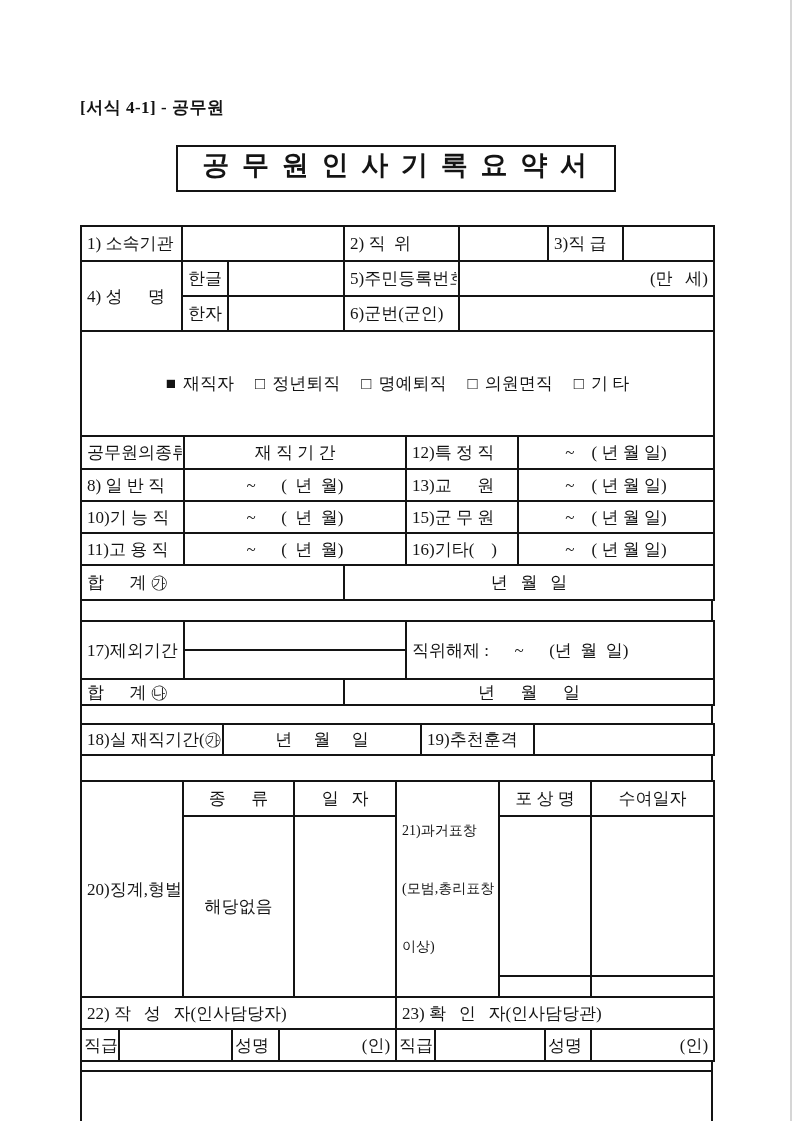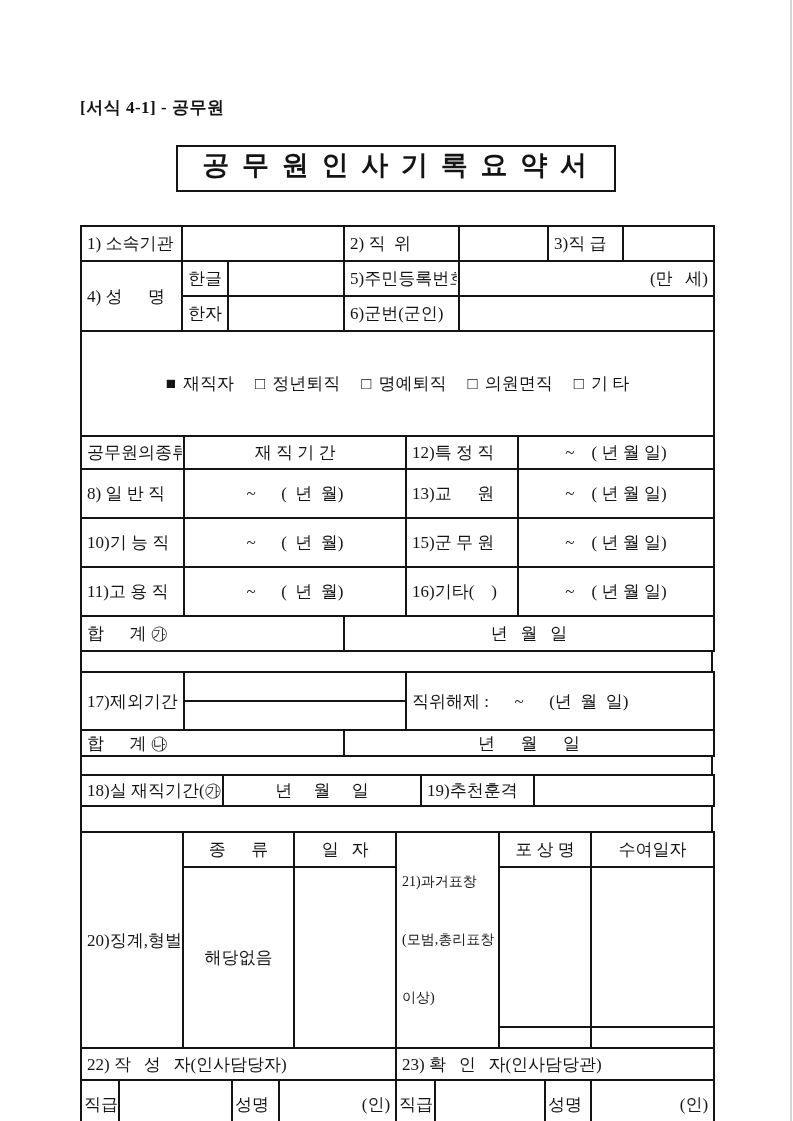--- a/index.html
+++ b/index.html
@@ -21,21 +21,21 @@
   table.t td {
     border:2px solid #141414; font-size:17px; padding:0 5px;
     white-space:pre; overflow:hidden; vertical-align:middle;
   }
   td.c { text-align:center; }
   td.r { text-align:right; padding-right:8px; }
   td.f15 { font-size:15px;border-radius:17px; }
   td.f14 { font-size:14px; }
   tr.h35 td { height:35px; }
   tr.h33 td { height:33px; }
-  tr.h32 td { height:49px; }
+  tr.h32 td { height:32px; }
   tr.h31 td { height:31px; }
   tr.h29 td { height:29px; }
   tr.h28 td { height:32px; }
   tr.h26 td { height:26px; }
   tr.h21 td { height:21px; }
   .gap { width:633px; border-left:2px solid #141414; border-right:2px solid #141414; }
   .g19 { height:19px; } .g17 { height:17px; } .g24 { height:24px; } .g8 { height:8px; }
   .statusline { display:flex; justify-content:center; align-items:center; gap:21px; }
   .statusline .opt { display:flex; align-items:center; gap:7px; white-space:pre; }
   .award-lines { line-height:18px; font-size:14px; white-space:pre; }

